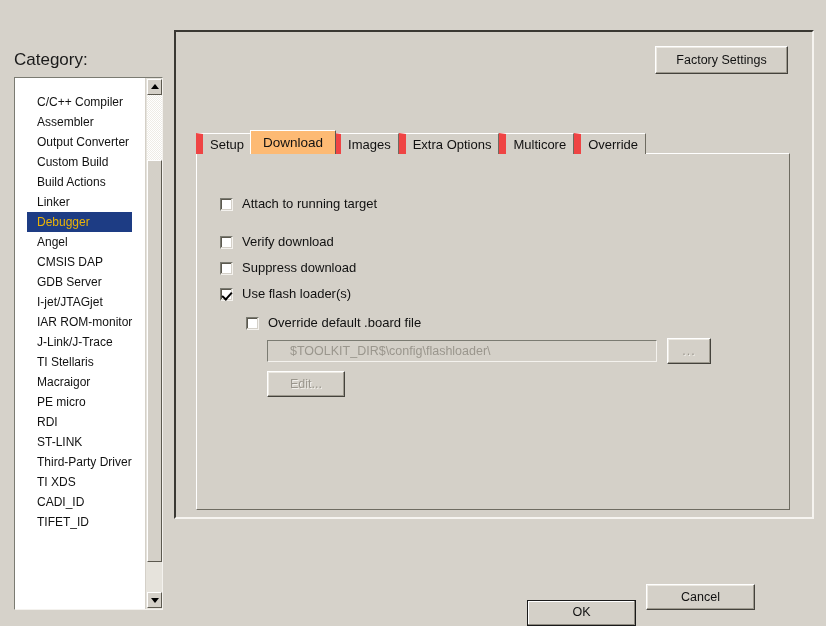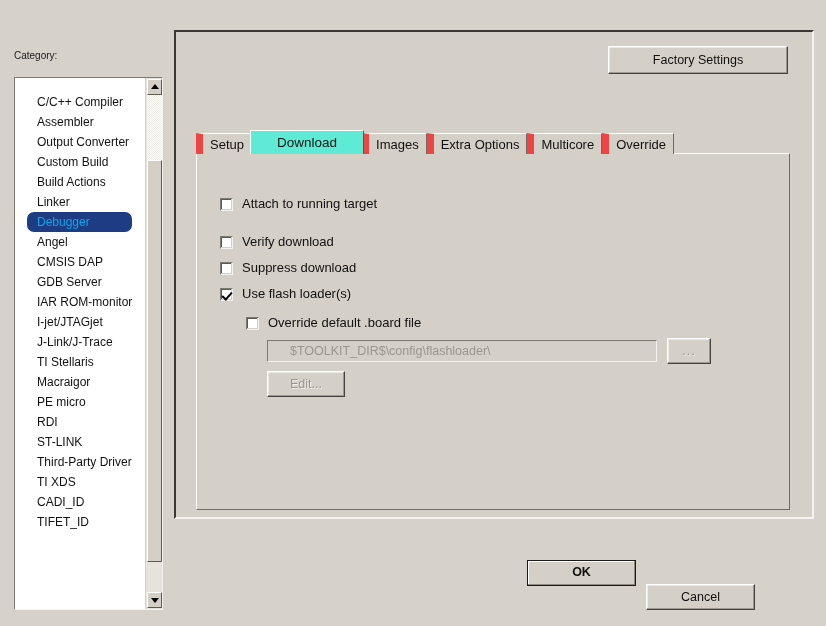--- a/index.html
+++ b/index.html
@@ -15,21 +15,21 @@
     color: #000;
     overflow: hidden;
     position: relative;
   }
 
   
   #category-label {
     position: absolute;
     left: 14px;
     top: 50px;
-    font-size: 10px;
+    font-size: 17px;
     color: #1a1a1a;
   }
 
   
   #category-listbox {
     position: absolute;
     left: 14px;
     top: 77px;
     width: 149px;
     height: 533px;
@@ -54,22 +54,21 @@
   #category-list li {
     height: 20px;
     line-height: 20px;
     padding-left: 10px;
     font-size: 12px;
     white-space: nowrap;
     color: #111;
   }
   #category-list li.selected {
     background: #1d3c84;
-    color: #0ea5e9;
-    border-radius: 7px;
+    color: #eab308;
   }
 
   
   #category-scrollbar {
     position: absolute;
     right: 0px;
     top: 0px;
     width: 17px;
     height: 100%;
     background: #e6e3dc;
@@ -160,21 +159,21 @@
     font-size: 12.5px;
     color: #111;
     text-align: center;
     box-sizing: border-box;
     cursor: default;
   }
   #factory-settings-button {
     position: absolute;
     right: 24px;
     top: 14px;
-    width: 180px;
+    width: 133px;
     height: 28px;
     line-height: 26px;
   }
 
   
   #tab-strip {
     position: absolute;
     left: 20px;
     top: 98px;
     height: 24px;
@@ -193,27 +192,27 @@
     border-right: 1px solid #6e6b61;
     box-sizing: border-box;
     position: relative;
     color: #111;
     white-space: nowrap;
   }
   .tab.active {
     height: 24px;
     line-height: 23px;
     margin: 0 -2px;
-    padding: 0 26px;
+    padding: 0 12px;
     font-size: 13.5px;
     border-top: 1px solid #ffffff;
     border-left: 1px solid #ffffff;
     border-right: 1px solid #5c594f;
     z-index: 4;
-    background: #5eead4;
+    background: #fdba74;
   }
 
   
   #tab-content {
     position: absolute;
     left: 20px;
     top: 121px;
     width: 594px;
     height: 357px;
     background: #d4d0c8;
@@ -307,27 +306,26 @@
     height: 26px;
     line-height: 24px;
     color: #9a968d;
     text-shadow: 1px 1px 0 #f2f0ec;
   }
 
   
   #ok-button {
     position: absolute;
     left: 527px;
-    top: 560px;
+    top: 600px;
     width: 109px;
     height: 26px;
     line-height: 22px;
     border: 1px solid #1a1a1a;
     box-shadow: inset -1px -1px 0 #8e8a80, inset 1px 1px 0 #ffffff;
-    font-weight: bold;
   }
   #cancel-button {
     position: absolute;
     left: 646px;
     top: 584px;
     width: 109px;
     height: 26px;
     line-height: 24px;
   }
 </style>
@@ -341,22 +339,22 @@
       <li>C/C++ Compiler</li>
       <li>Assembler</li>
       <li>Output Converter</li>
       <li>Custom Build</li>
       <li>Build Actions</li>
       <li>Linker</li>
       <li class="selected">Debugger</li>
       <li>Angel</li>
       <li>CMSIS DAP</li>
       <li>GDB Server</li>
+      <li>I-jet/JTAGjet</li>
       <li>IAR ROM-monitor</li>
-      <li>I-jet/JTAGjet</li>
       <li>J-Link/J-Trace</li>
       <li>TI Stellaris</li>
       <li>Macraigor</li>
       <li>PE micro</li>
       <li>RDI</li>
       <li>ST-LINK</li>
       <li>Third-Party Driver</li>
       <li>TI XDS</li>
       <li>CADI_ID</li>
       <li>TIFET_ID</li>

